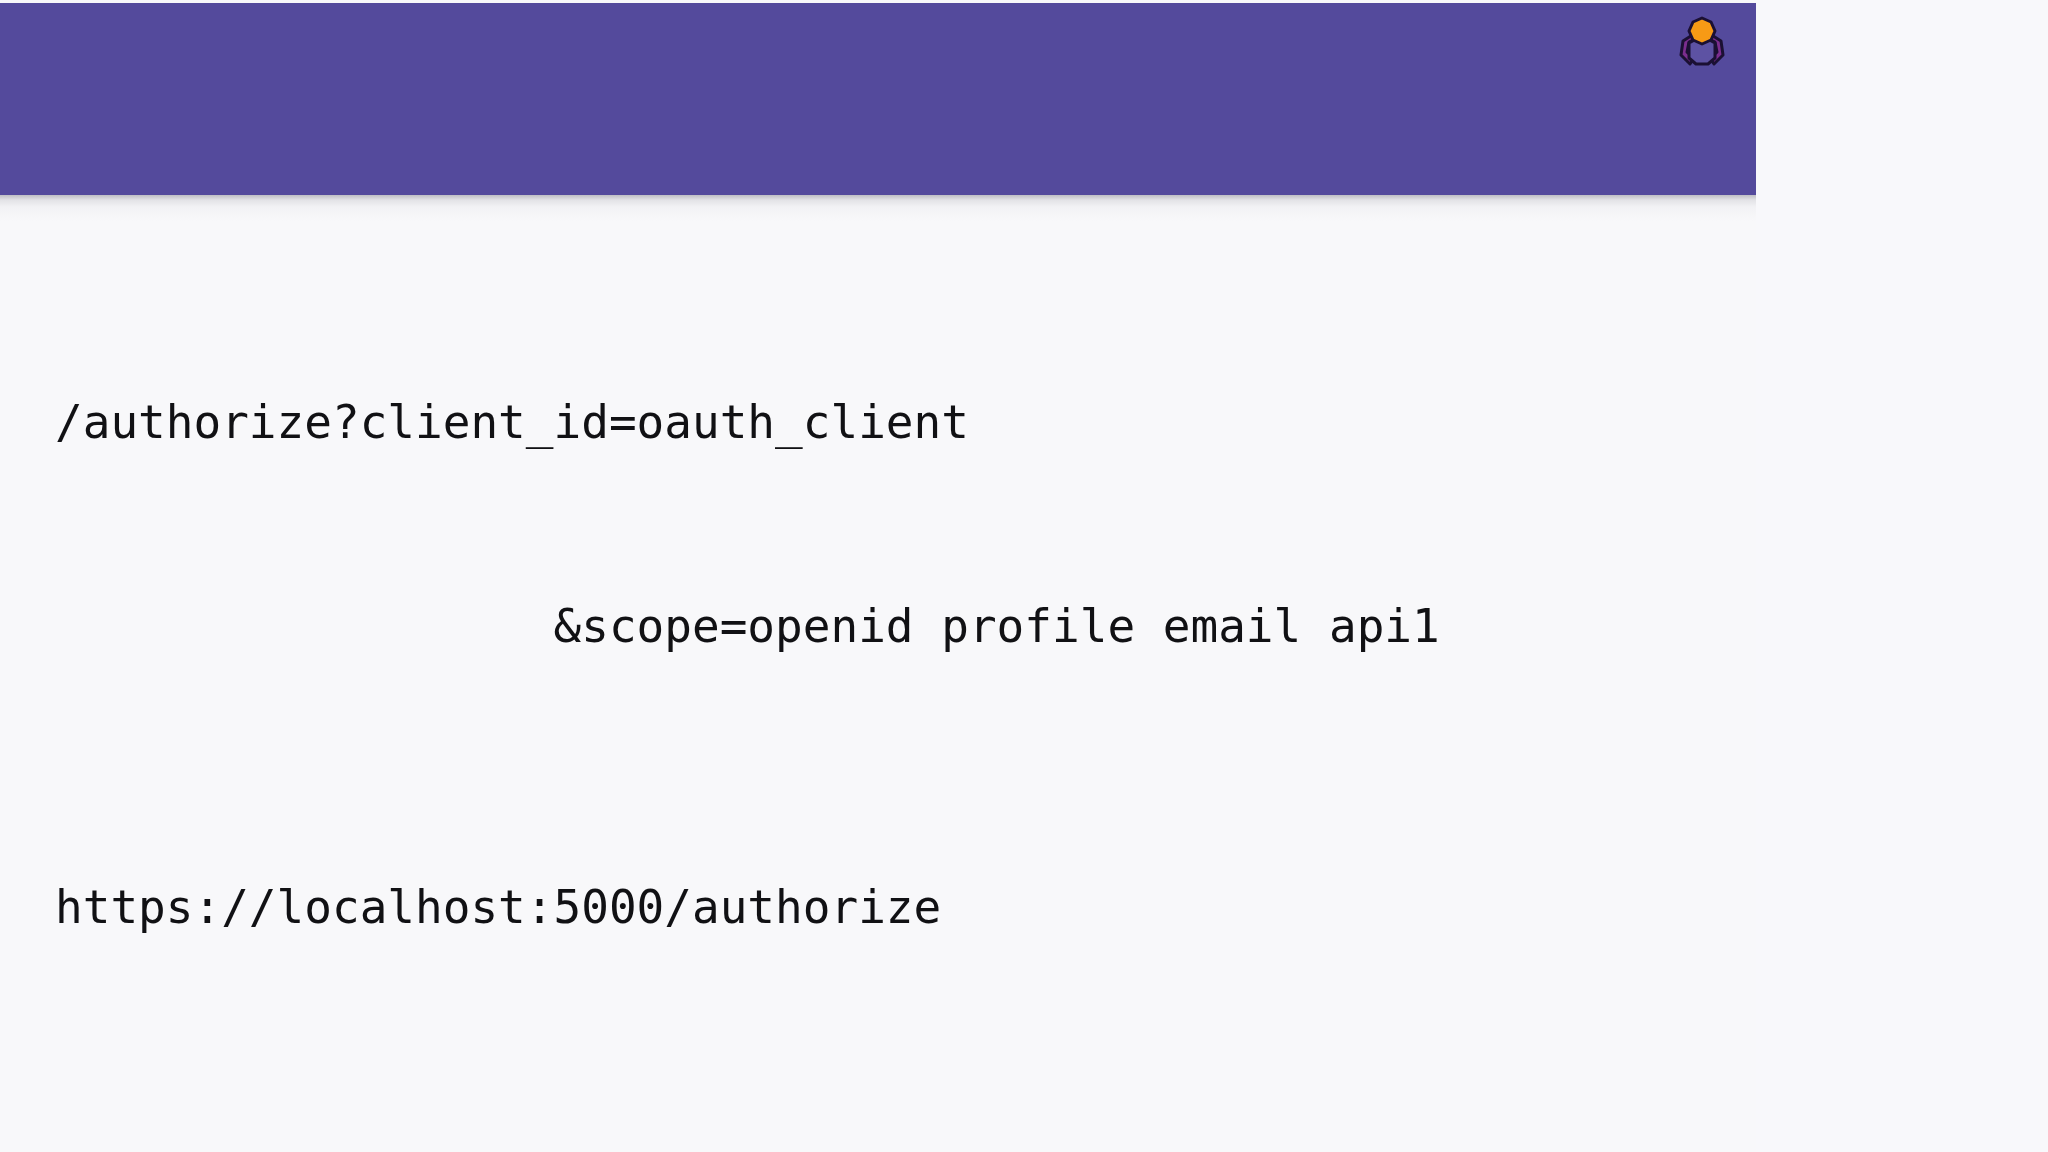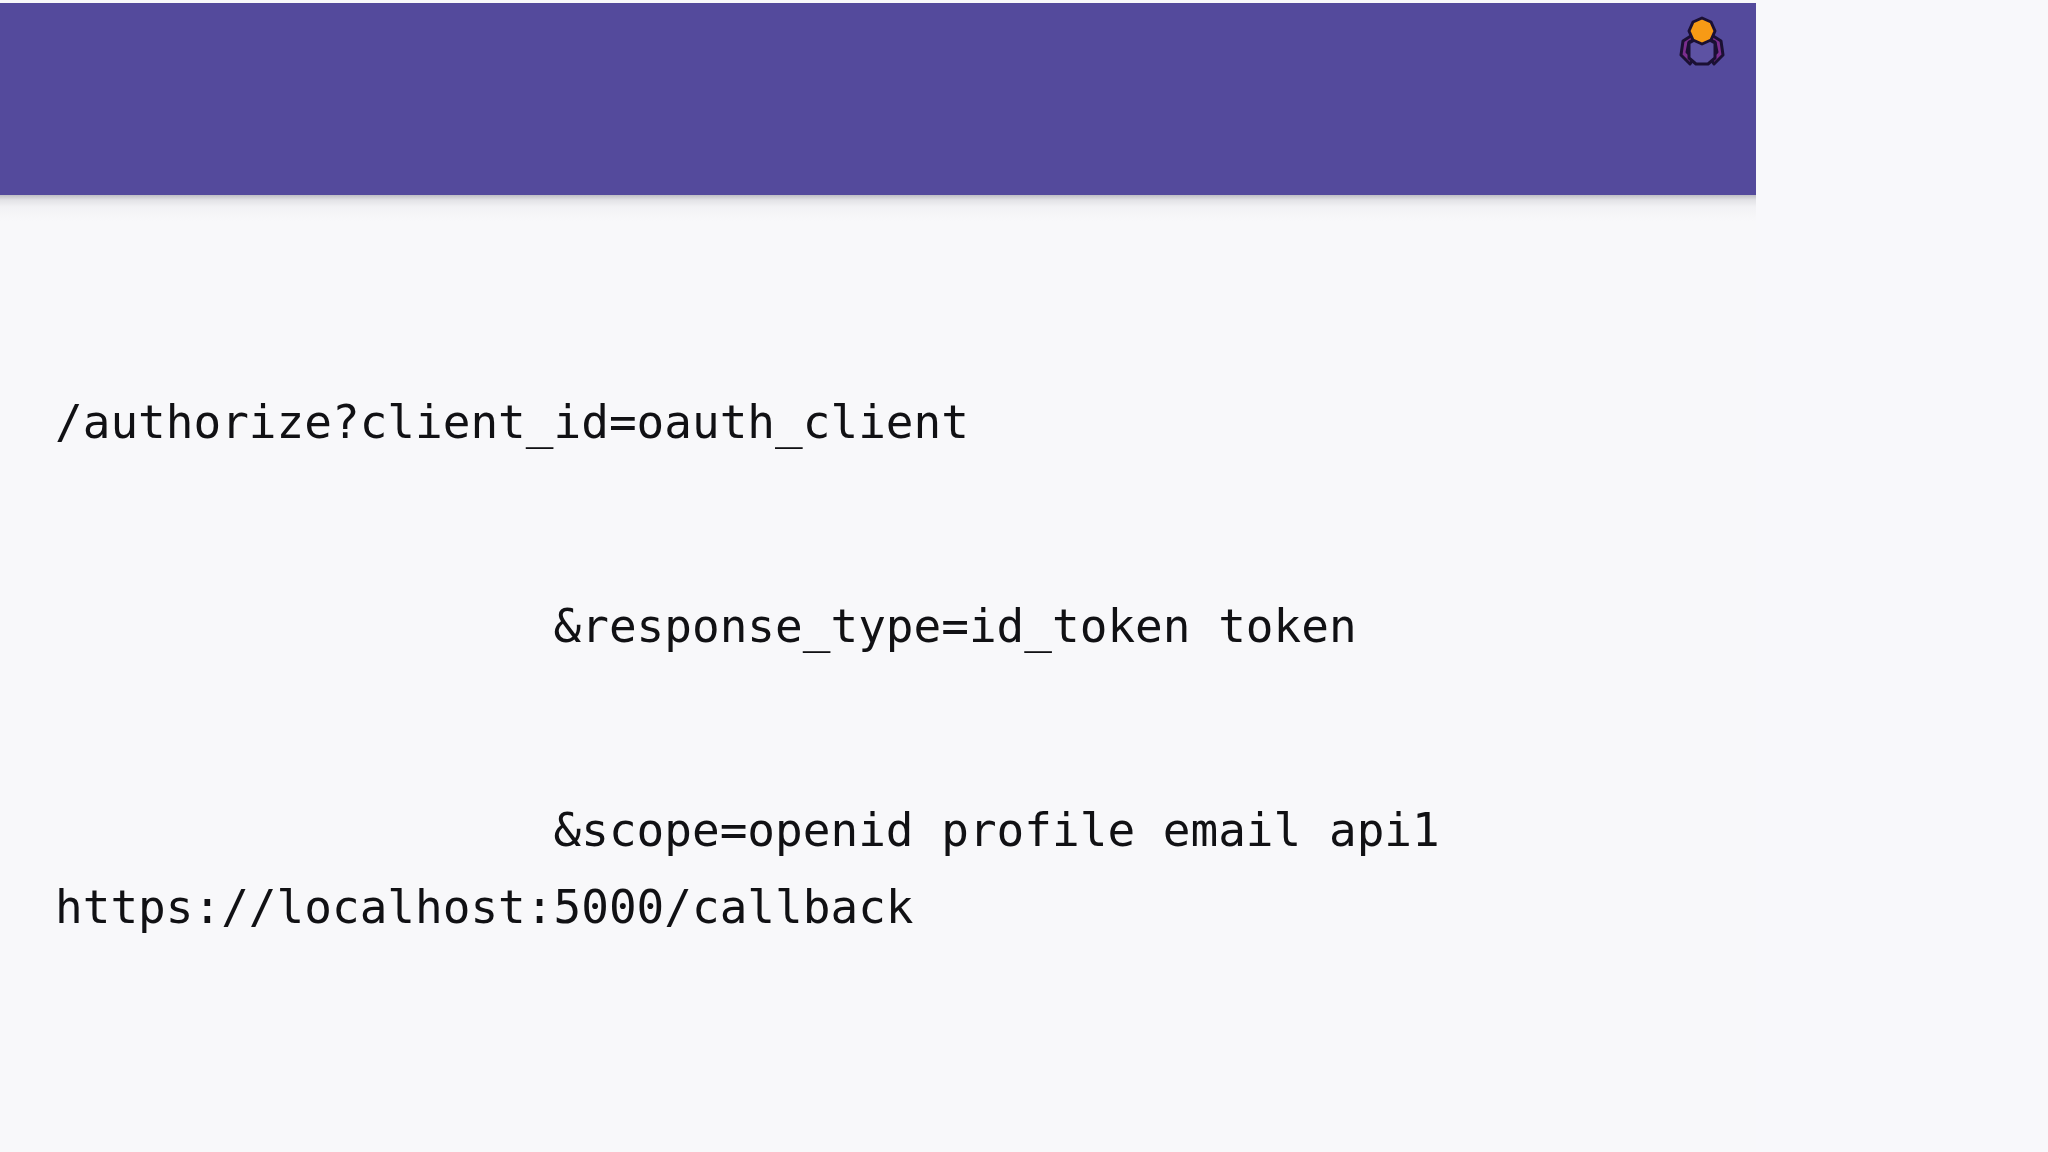--- a/index.html
+++ b/index.html
@@ -117,29 +117,28 @@
       <path d="M40 20 L51 27 L53 41 L44 50 L40 44 L47 38 L45 28 L37 24 Z" fill="#7b2d8e" stroke="#1b1033" stroke-width="3" stroke-linejoin="round"></path>
 
       <path d="M32 22 L45 29 L45 44 L38 50 L26 50 L19 44 L19 29 Z" fill="#5d52a3" stroke="#1b1033" stroke-width="3" stroke-linejoin="round"></path>
 
       <path d="M32 4 L41 8 L45 17 L41 26 L32 30 L23 26 L19 17 L23 8 Z" fill="#f79a15" stroke="#1b1033" stroke-width="3" stroke-linejoin="round"></path>
     </svg>
   </div>
 
   <div id="request-block" class="code-block">
     <span class="code-line">/authorize?client_id=oauth_client</span>
-    <span class="code-line">                  &amp;response_type=id_token token</span>
     <span class="code-line">                  &amp;scope=openid profile email api1</span>
     <span class="code-line blank"></span>
     
     
     
   </div>
 
   <div id="response-block" class="code-block">
-    <span class="code-line">https://localhost:5000/callback</span>
+    <span class="code-line">https://localhost:5000/authorize</span>
     
     
     
     
   </div>
 
 </div>
 
 </body></html>

